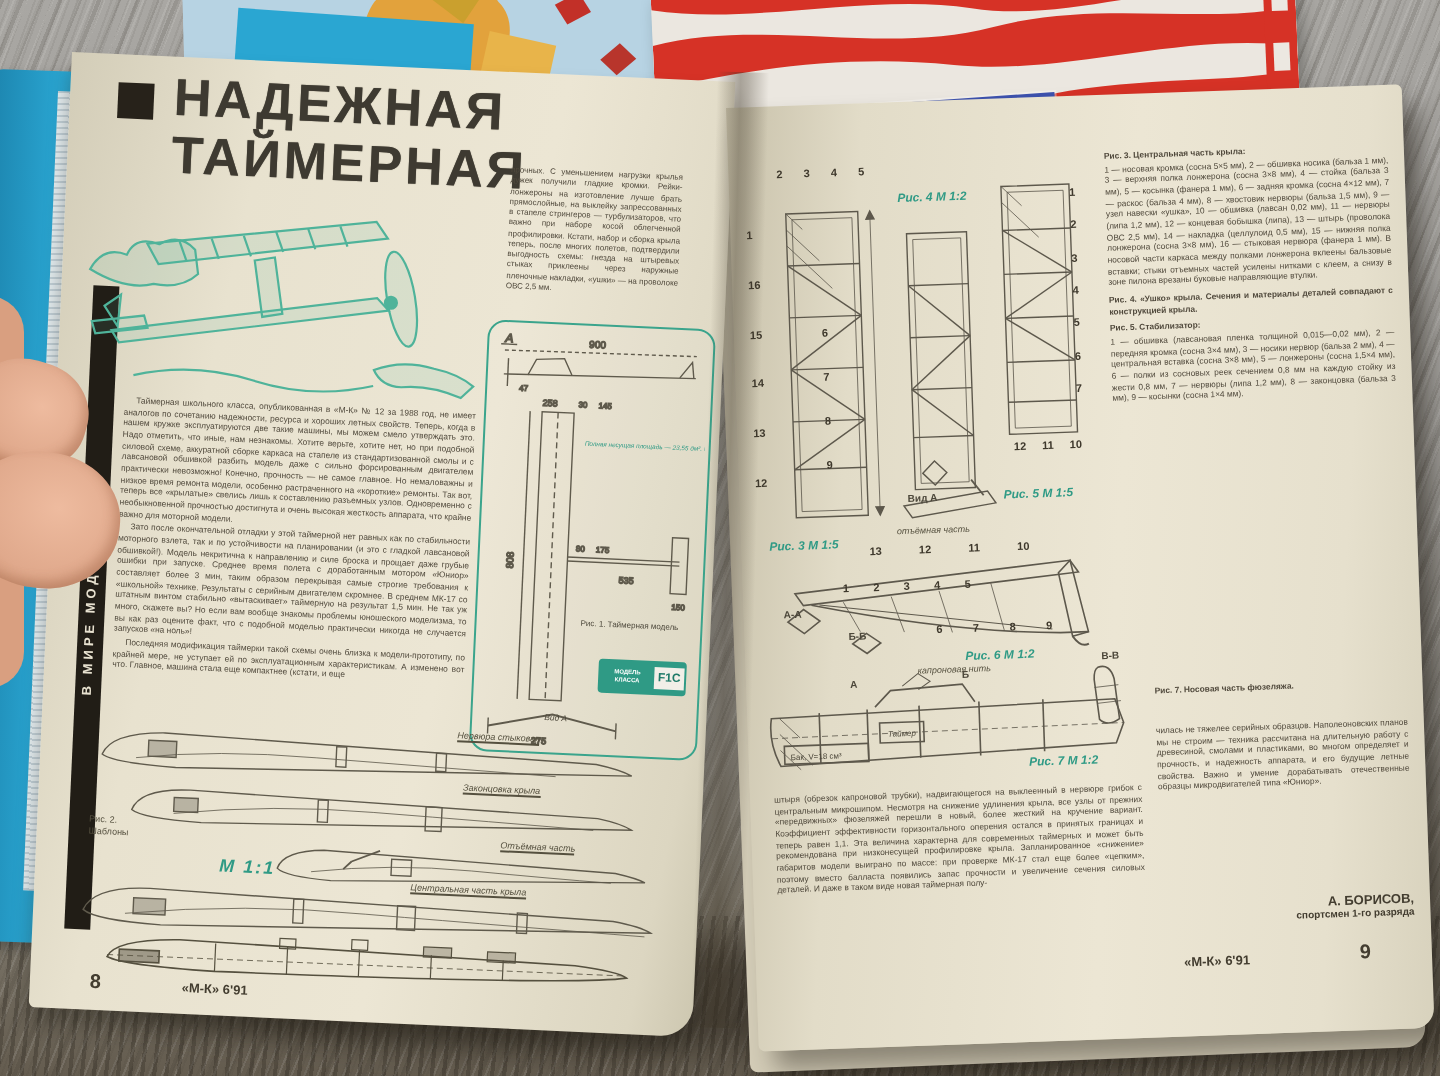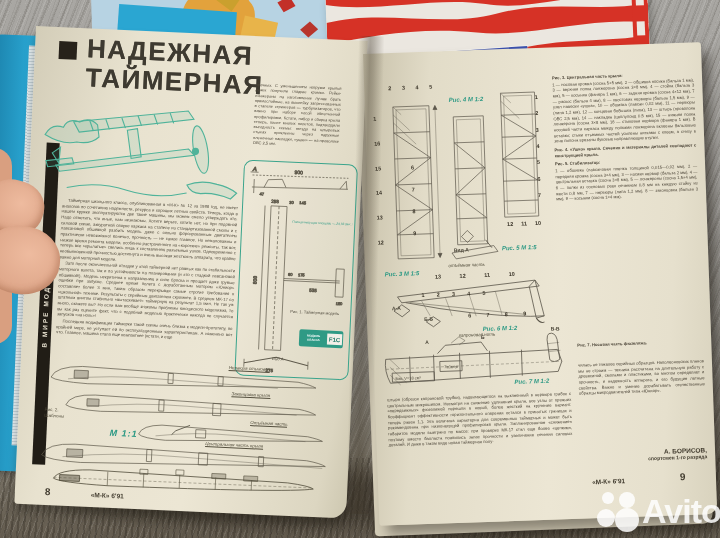--- a/index.html
+++ b/index.html
@@ -487,23 +487,14 @@
   </div>
 
   <div class="gutter"></div>
 
   <div>
     <div class="palm"></div>
     <div class="finger f1"></div>
     <div class="finger f2"></div>
   </div>
 
-  <div class="wm">
-    <svg width="44" height="46" viewBox="0 0 44 46">
-      <circle cx="12" cy="10" r="6" fill="#fff"></circle>
-      <circle cx="31" cy="12" r="8" fill="#fff"></circle>
-      <circle cx="10" cy="30" r="9" fill="#fff"></circle>
-      <circle cx="31" cy="32" r="12" fill="#fff"></circle>
-    </svg>
-    <span class="wt">Avito</span>
-  </div>
 
 </div>
 
 </body></html>

